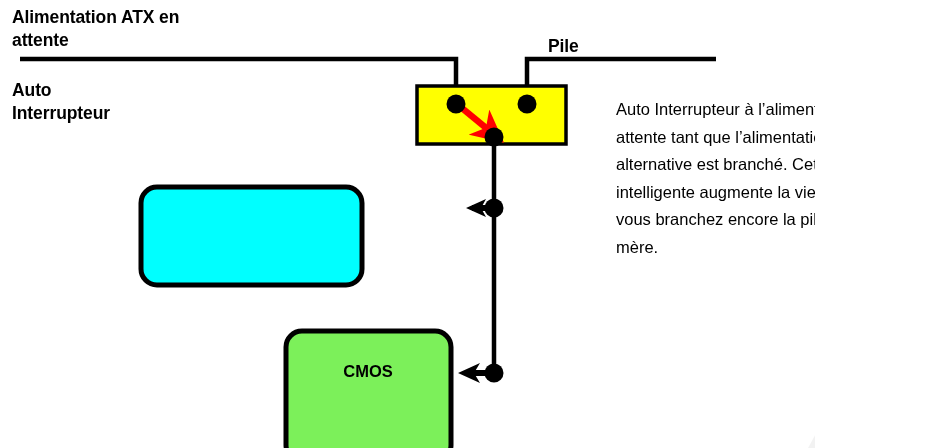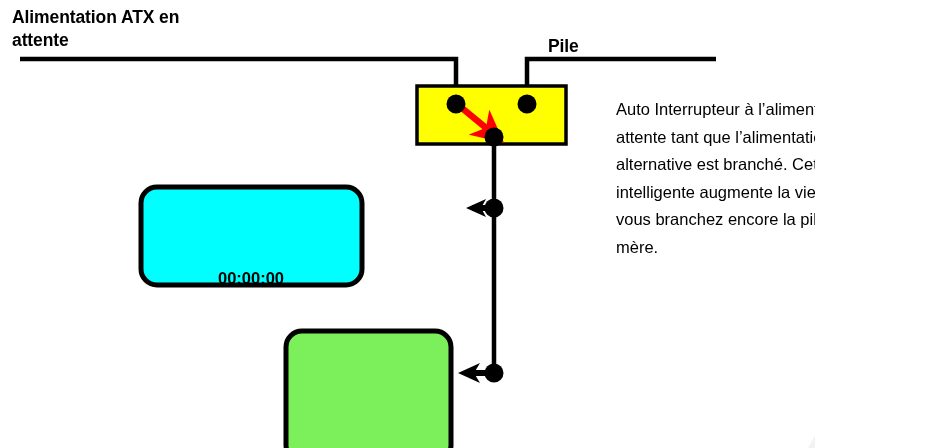--- a/index.html
+++ b/index.html
@@ -141,27 +141,29 @@
     </g>
 
     <rect x="141" y="187" width="221" height="98" rx="16" ry="16" fill="#00FFFF" stroke="#000000" stroke-width="5"></rect>
 
     <rect x="286" y="331" width="165" height="130" rx="16" ry="16" fill="#7CF05A" stroke="#000000" stroke-width="5"></rect>
   </svg>
 
   <div class="label" id="label-atx-standby">Alimentation ATX en
 attente</div>
 
+  <div class="label" id="label-auto-switch">Auto
+Interrupteur</div>
 
   <div class="label" id="label-pile">Pile</div>
 
   <div class="box-text" id="rtc-text">
-    <div>00:00:00</div>
   </div>
 
+  <div class="box-text" id="cmos-text">CMOS</div>
 
   <div id="description">Auto Interrupteur à l’alimentation ATX en attente tant que l’alimentation en courant alternative est branché. Cette conception intelligente augmente la vie d’une pile si vous branchez encore la pile sur la carte mère.</div>
 
   <svg id="watermark" viewBox="0 0 140 24">
     <path d="M 2 24 L 14 2 L 26 24 L 19 24 L 14 12 L 9 24 Z" fill="#e9e9e9"></path>
     <ellipse cx="56" cy="26" rx="18" ry="15" fill="#ececec"></ellipse>
   </svg>
 
 </div>
 

